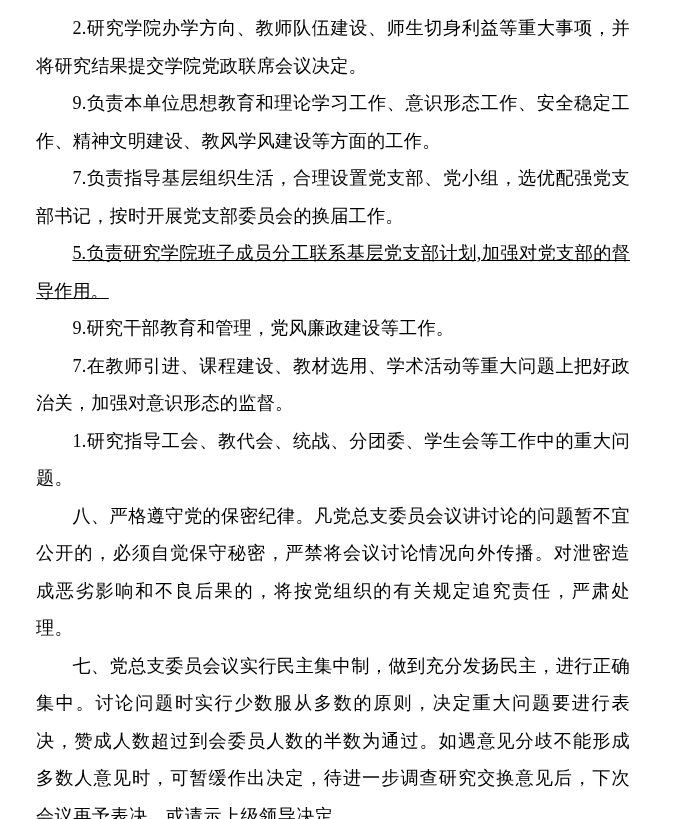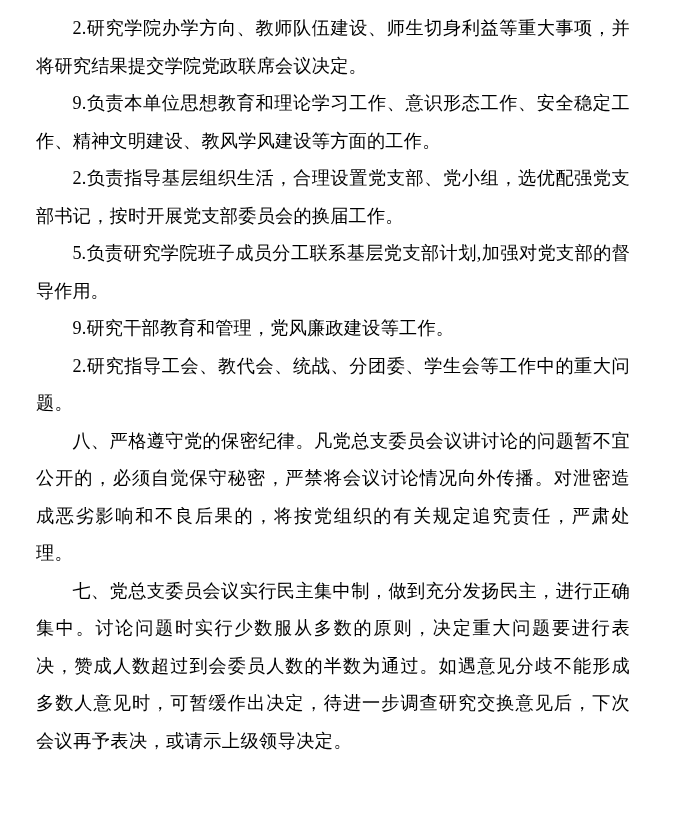--- a/index.html
+++ b/index.html
@@ -27,30 +27,32 @@
     text-align: justify;
     text-justify: inter-ideograph;
     text-indent: 2em;
     margin: 0;
     letter-spacing: 0.2px;
     white-space: pre-wrap;
     word-break: break-all;
   }
   .para.tight {
     letter-spacing: 0px;
+    text-decoration: underline;
   }
   .para.spaced {
     letter-spacing: 0.4px;
   }
 </style>
 </head>
 <body>
 
 <div class="page">
   <p class="para">2.研究学院办学方向、教师队伍建设、师生切身利益等重大事项，并将研究结果提交学院党政联席会议决定。</p>
   <p class="para">9.负责本单位思想教育和理论学习工作、意识形态工作、安全稳定工作、精神文明建设、教风学风建设等方面的工作。</p>
-  <p class="para">2.负责指导基层组织生活，合理设置党支部、党小组，选优配强党支部书记，按时开展党支部委员会的换届工作。</p>
+  <p class="para">7.负责指导基层组织生活，合理设置党支部、党小组，选优配强党支部书记，按时开展党支部委员会的换届工作。</p>
   <p class="para tight">5.负责研究学院班子成员分工联系基层党支部计划,加强对党支部的督导作用。</p>
   <p class="para">9.研究干部教育和管理，党风廉政建设等工作。</p>
-  <p class="para">2.研究指导工会、教代会、统战、分团委、学生会等工作中的重大问题。</p>
+  <p class="para">7.在教师引进、课程建设、教材选用、学术活动等重大问题上把好政治关，加强对意识形态的监督。</p>
+  <p class="para">1.研究指导工会、教代会、统战、分团委、学生会等工作中的重大问题。</p>
   <p class="para spaced">八、严格遵守党的保密纪律。凡党总支委员会议讲讨论的问题暂不宜公开的，必须自觉保守秘密，严禁将会议讨论情况向外传播。对泄密造成恶劣影响和不良后果的，将按党组织的有关规定追究责任，严肃处理。</p>
   <p class="para spaced">七、党总支委员会议实行民主集中制，做到充分发扬民主，进行正确集中。讨论问题时实行少数服从多数的原则，决定重大问题要进行表决，赞成人数超过到会委员人数的半数为通过。如遇意见分歧不能形成多数人意见时，可暂缓作出决定，待进一步调查研究交换意见后，下次会议再予表决，或请示上级领导决定。</p>
 </div>
 
 </body></html>

